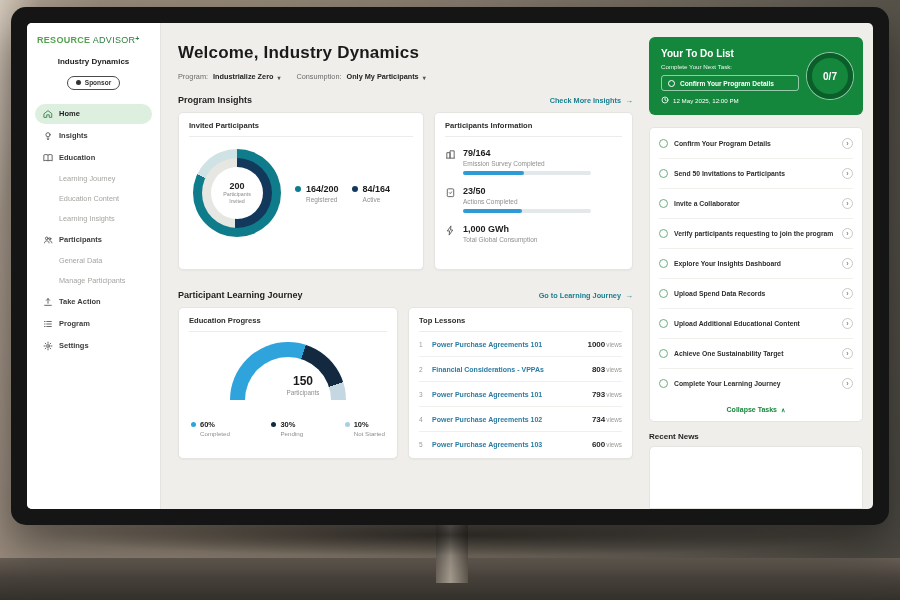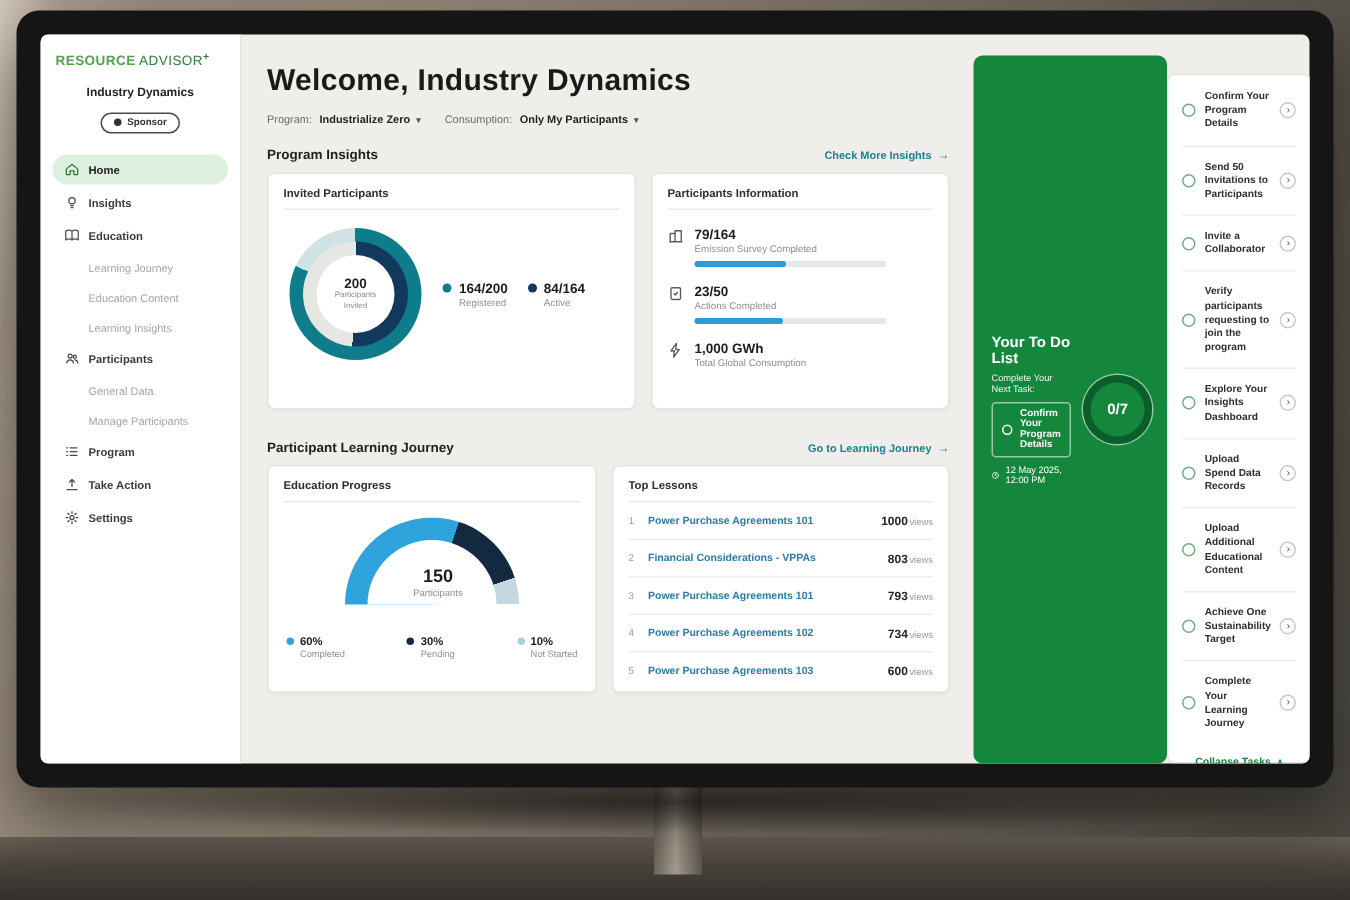--- a/index.html
+++ b/index.html
@@ -24,21 +24,21 @@
   .nav{margin-top:14px}
   .nav-item{display:flex;align-items:center;gap:6px;padding:5px 8px;border-radius:12px;font-size:7.5px;font-weight:700;color:#3c3c3c;margin-bottom:2px;cursor:pointer}
   .nav-ico{width:10px;height:10px;color:#4a4a4a;flex:none;display:flex}
   .nav-ico svg{width:100%;height:100%}
   .nav-item.active{background:#ddefdf;color:#1c1c1c}
   .nav-item.active .nav-ico{color:#2c7a3f}
   .nav-sub{display:block;padding:4.5px 8px 4.5px 24px;font-size:7.3px;font-weight:400;color:#a6a5a1;margin-bottom:2px;cursor:pointer}
 
   
   .content{flex:1;padding:20px 14px 0 17px;min-width:0}
-  .welcome{font-size:20px;font-weight:700;color:#1a1a1a;letter-spacing:.2px}
+  .welcome{font-size:17px;font-weight:700;color:#1a1a1a;letter-spacing:.2px}
   .filters{display:flex;align-items:center;margin-top:9px;font-size:7.3px;color:#6b6b6b}
   .f-select{display:inline-flex;align-items:flex-end;gap:4px;background:none;border:none;font-family:inherit;font-weight:700;color:#222;margin-left:5px;cursor:pointer;font-size:7.3px}
   .chev{font-size:6px;color:#555}
   .f-gap{margin-left:16px}
   .section-row{display:flex;align-items:center;justify-content:space-between;margin-top:14px}
   .section-row.second{margin-top:20px}
   .section-title{font-size:9px;font-weight:700;color:#1f1f1f}
   .sec-link{display:inline-flex;align-items:center;gap:4px;color:#1a7f8e;font-size:7.3px;font-weight:700;cursor:pointer;text-decoration:none}
   .arrow{font-size:8px}
   .cards-row{display:flex;gap:10px;margin-top:7px}
@@ -64,37 +64,37 @@
   .info-lab{font-size:6.5px;color:#8f8f8c;margin-top:2px}
   .pbar{width:128px;height:4px;background:#e3e8eb;border-radius:2px;margin-top:4px}
   .pfill{height:100%;background:#2d9bd6;border-radius:2px}
 
   .card-edu{width:220px;height:152px}
   .card-lessons{flex:1;height:152px}
   .gauge-wrap{position:relative;width:116px;height:74px;margin:10px auto 0}
   .gauge-clip{position:absolute;left:0;top:0;width:116px;height:58px;overflow:hidden}
   .gauge{width:116px;height:116px;border-radius:50%;position:relative}
   .gauge::after{content:"";position:absolute;inset:15px;background:#fff;border-radius:50%}
-  .gauge-center{position:absolute;left:4px;top:32px;width:100%;text-align:center}
+  .gauge-center{position:absolute;left:15px;top:32px;width:100%;text-align:center}
   .gc-val{font-size:12px;font-weight:700;color:#1b1b1b}
   .gc-lab{font-size:6.3px;color:#8f8f8c;margin-top:1px}
   .g-leg{display:flex;justify-content:space-between;margin-top:4px;padding:0 2px}
   .g-item{display:flex;gap:4px}
   .g-dot{width:5px;height:5px;border-radius:50%;margin-top:2px;flex:none}
   .g-val{font-size:7.5px;font-weight:700;color:#1c1c1c}
   .g-lab{font-size:6.2px;color:#8f8f8c;margin-top:1px}
   .lesson-row{display:flex;align-items:center;gap:6px;padding:7.5px 0;border-bottom:1px solid #efefec}
   .lesson-row:last-child{border-bottom:none}
   .l-rank{font-size:6.5px;color:#9a9a97;width:7px;flex:none}
   .l-title{font-size:7px;font-weight:700;color:#2b7ca3;flex:1;cursor:pointer;text-decoration:none}
   .l-views{font-size:8px;font-weight:700;color:#252525;white-space:nowrap}
   .l-vlab{font-size:6.3px;color:#9a9a97;font-weight:400;margin-left:1px}
 
   
-  .rightpanel{width:226px;flex:none;padding:14px 10px 0 2px;display:flex;flex-direction:row}
+  .rightpanel{width:226px;flex:none;padding:14px 10px 0 2px;display:flex;flex-direction:column}
   .todo-card{background:#15873d;border-radius:6px;padding:11px 10px 11px 12px;display:flex;align-items:center;gap:8px;color:#fff}
   .todo-left{flex:1;min-width:0}
   .todo-title{font-size:10px;font-weight:700}
   .todo-sub{font-size:6.2px;margin-top:4px;opacity:.92}
   .todo-next{display:flex;align-items:center;gap:5px;border:1px solid rgba(255,255,255,.55);border-radius:3px;padding:3.5px 6px;margin-top:5px;font-size:6.6px;font-weight:700;cursor:pointer}
   .w-check{width:7px;height:7px;border:1px solid #fff;border-radius:50%;flex:none}
   .todo-due{display:flex;align-items:center;gap:4px;font-size:6.2px;margin-top:5px}
   .clock{width:8px;height:8px;display:flex}
   .clock svg{width:100%;height:100%}
   .ring{width:46px;height:46px;border-radius:50%;border:5px solid #0a5e2a;box-shadow:0 0 0 1px rgba(255,255,255,.55);display:flex;align-items:center;justify-content:center;font-size:10px;font-weight:700;flex:none}
@@ -167,33 +167,33 @@
                 <circle cx="16.5" cy="9" r="2.5"></circle>
                 <path d="M16.5 14c2.6 0 4.3 1.8 4.8 5"></path>
               </svg>
             </span>
         <span>Participants</span>
       </div>
       <span class="nav-sub">General Data</span>
       <span class="nav-sub">Manage Participants</span>
       <div class="nav-item">
         <span class="nav-ico">
+              <svg viewBox="0 0 24 24" fill="none" stroke="currentColor" stroke-width="2" stroke-linecap="round" stroke-linejoin="round">
+                <path d="M12 15V4M8 8l4-4 4 4M4 20h16"></path>
+              </svg>
+            </span>
+        <span>Take Action</span>
+      </div>
+      <div class="nav-item">
+        <span class="nav-ico">
               <svg viewBox="0 0 24 24" fill="none" stroke="currentColor" stroke-width="2" stroke-linecap="round">
                 <path d="M3.5 6h1.5M3.5 12h1.5M3.5 18h1.5M9 6h11M9 12h11M9 18h11"></path>
               </svg>
             </span>
         <span>Program</span>
-      </div>
-      <div class="nav-item">
-        <span class="nav-ico">
-              <svg viewBox="0 0 24 24" fill="none" stroke="currentColor" stroke-width="2" stroke-linecap="round" stroke-linejoin="round">
-                <path d="M12 15V4M8 8l4-4 4 4M4 20h16"></path>
-              </svg>
-            </span>
-        <span>Take Action</span>
       </div>
       <div class="nav-item">
         <span class="nav-ico">
               <svg viewBox="0 0 24 24" fill="none" stroke="currentColor" stroke-width="2" stroke-linecap="round">
                 <circle cx="12" cy="12" r="3.2"></circle>
                 <path d="M12 2.5v3M12 18.5v3M2.5 12h3M18.5 12h3M5.3 5.3l2.1 2.1M16.6 16.6l2.1 2.1M18.7 5.3l-2.1 2.1M7.4 16.6l-2.1 2.1"></path>
               </svg>
             </span>
         <span>Settings</span>
       </div>

